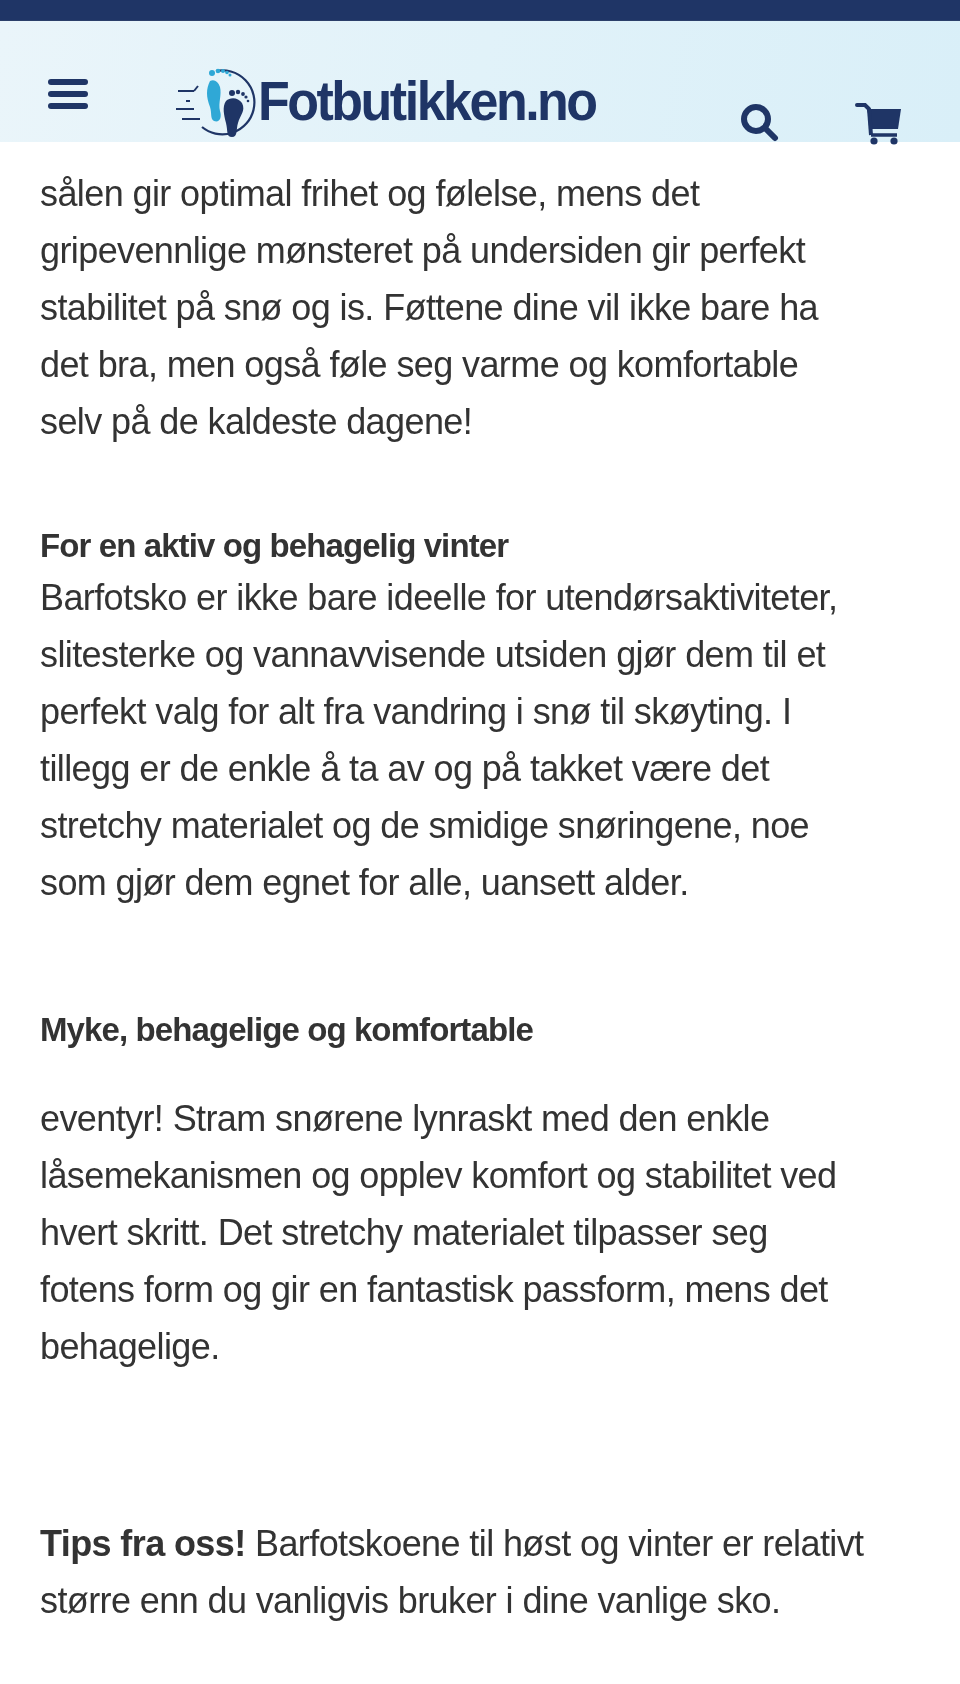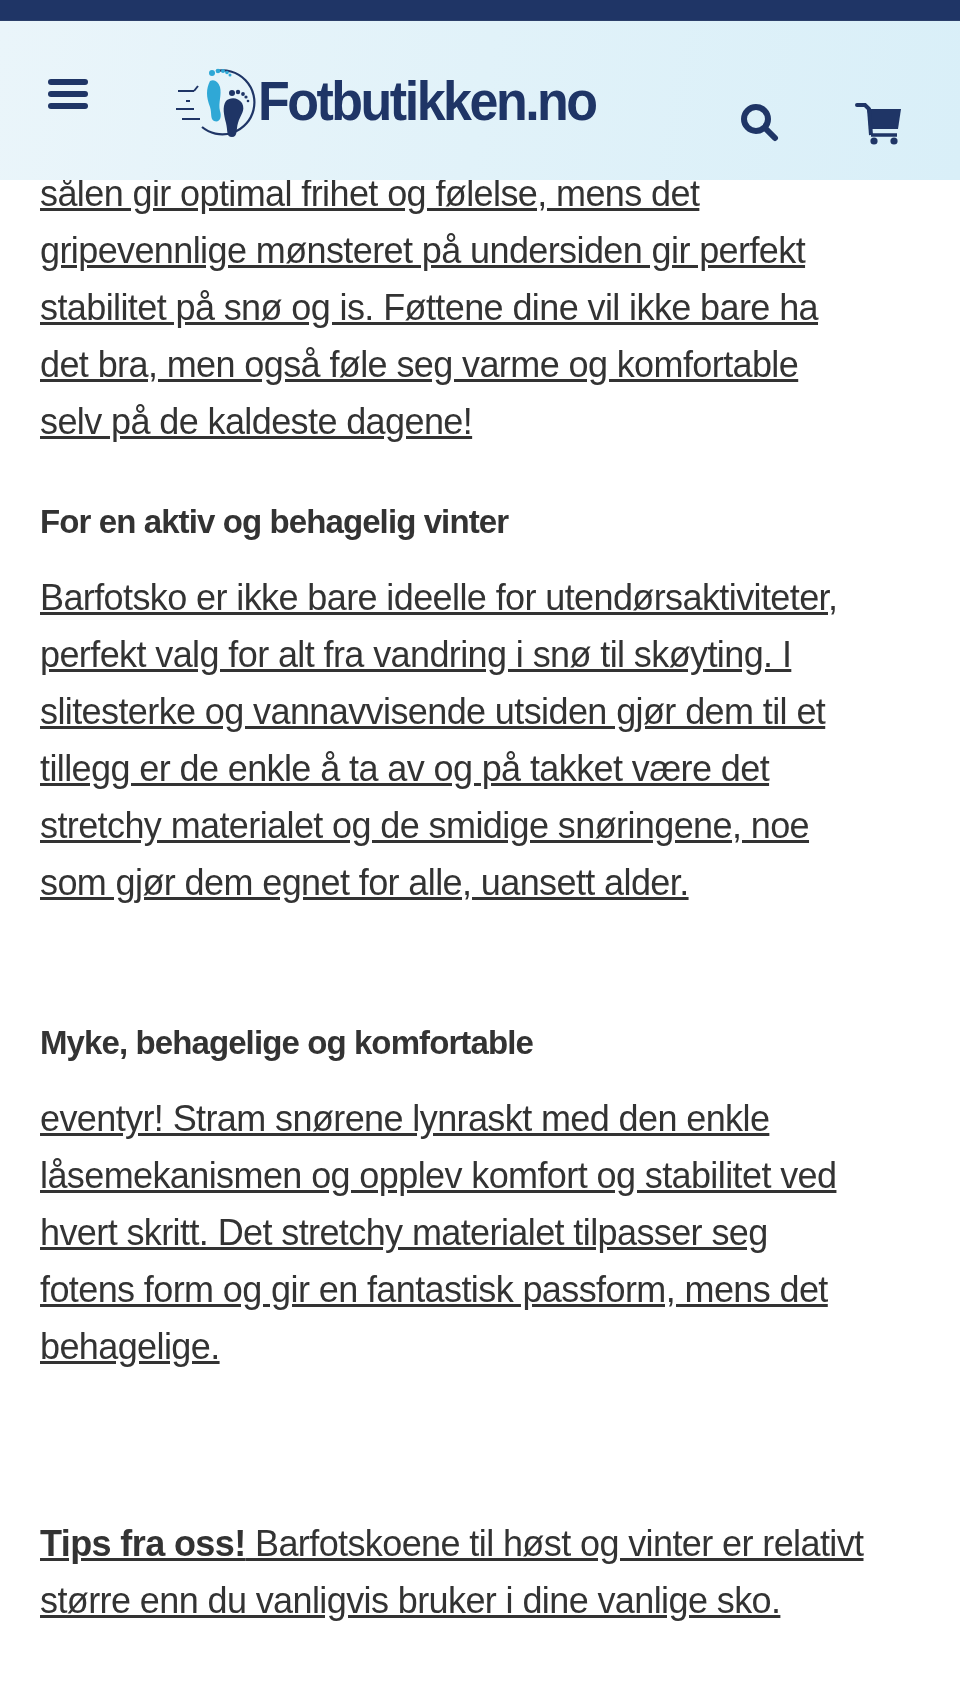--- a/index.html
+++ b/index.html
@@ -2,21 +2,21 @@
 <html><head>
 <meta charset="utf-8">
 <style>
   * { box-sizing: border-box; margin: 0; padding: 0; }
   html, body { width: 960px; height: 1684px; overflow: hidden; background: #ffffff; }
   body { font-family: "Liberation Sans", sans-serif; color: #333333; position: relative; }
 
   .top-bar { position: absolute; top: 0; left: 0; width: 960px; height: 21px; background: #1f3566; border-bottom: 1px solid #2b3f6a; z-index: 3; }
 
   .header {
-    position: absolute; top: 21px; left: 0; width: 960px; height: 159px;
+    position: absolute; top: 21px; left: 0; width: 960px; height: 121px;
     background: linear-gradient(100deg, #eaf5fa 0%, #e1f2f9 50%, #d9eff8 100%);
     z-index: 2;
     text-align: right;
   }
   .menu-btn { position: absolute; left: 46px; top: 55px; width: 44px; height: 36px; cursor: pointer; display: flex; flex-direction: column; justify-content: space-between; padding: 3px 2px; }
   .menu-btn span { display: block; height: 6px; border-radius: 3px; background: #1f3566; }
 
   .logo { position: absolute; left: 176px; top: 40px; height: 80px; display: flex; align-items: center; cursor: pointer; }
   .logo svg { width: 90px; height: 80px; }
   .logo-text {
@@ -24,22 +24,22 @@
     font-size: 52px; letter-spacing: -2.5px; margin-left: -8px; transform: scaleY(1.05);
     line-height: 1;
   }
 
   .icon-btn { position: absolute; cursor: pointer; }
   .search-btn { left: 738px; top: 80px; width: 44px; height: 44px; }
   .cart-btn { left: 855px; top: 80px; width: 50px; height: 44px; }
 
   .content { position: absolute; top: 0; left: 40px; width: 880px; z-index: 1; }
   .para { font-size: 36px; line-height: 57px; color: #333333; letter-spacing: -0.6px; }
-  .para .line { display: block; white-space: nowrap; text-decoration: underline; }
-  .heading { font-size: 33px; font-weight: 700; color: #333333; letter-spacing: -0.9px; line-height: 40px; white-space: nowrap; }
+  .para .line { display: block; white-space: nowrap; }
+  .heading { font-size: 33px; font-weight: 700; color: #333333; letter-spacing: -0.9px; line-height: 40px; white-space: nowrap; margin-top: 24px; }
   .bold-lead { font-weight: 700; }
 </style>
 </head>
 <body>
 
 <div class="top-bar"></div>
 
 <header class="header">
   <div class="menu-btn">
     <span></span>
@@ -100,28 +100,28 @@
     <span class="line">gripevennlige mønsteret på undersiden gir perfekt</span>
     <span class="line">stabilitet på snø og is. Føttene dine vil ikke bare ha</span>
     <span class="line">det bra, men også føle seg varme og komfortable</span>
     <span class="line">selv på de kaldeste dagene!</span>
   </div>
 
   <h2 class="heading" style="position:absolute; top:502px; left:0;">For en aktiv og behagelig vinter</h2>
 
   <div class="para" style="position:absolute; top:569px; left:0;">
     <span class="line">Barfotsko er ikke bare ideelle for utendørsaktiviteter,</span>
+    <span class="line">slitesterke og vannavvisende utsiden gjør dem til et</span>
     <span class="line">perfekt valg for alt fra vandring i snø til skøyting. I</span>
-    <span class="line">slitesterke og vannavvisende utsiden gjør dem til et</span>
     <span class="line">tillegg er de enkle å ta av og på takket være det</span>
     <span class="line">stretchy materialet og de smidige snøringene, noe</span>
     <span class="line">som gjør dem egnet for alle, uansett alder.</span>
   </div>
 
-  <h2 class="heading" style="position:absolute; top:1023px; left:0;">Myke, behagelige og komfortable</h2>
+  <h2 class="heading" style="position:absolute; top:986px; left:0;">Myke, behagelige og komfortable</h2>
 
   <div class="para" style="position:absolute; top:1090px; left:0;">
     <span class="line">eventyr! Stram snørene lynraskt med den enkle</span>
     <span class="line">låsemekanismen og opplev komfort og stabilitet ved</span>
     <span class="line">hvert skritt. Det stretchy materialet tilpasser seg</span>
     <span class="line">fotens form og gir en fantastisk passform, mens det</span>
     <span class="line">behagelige.</span>
   </div>
 
   <div class="para" style="position:absolute; top:1515px; left:0;">

